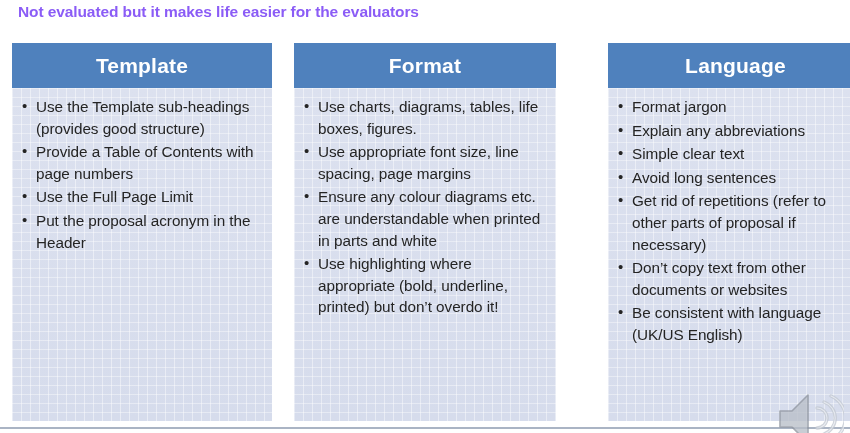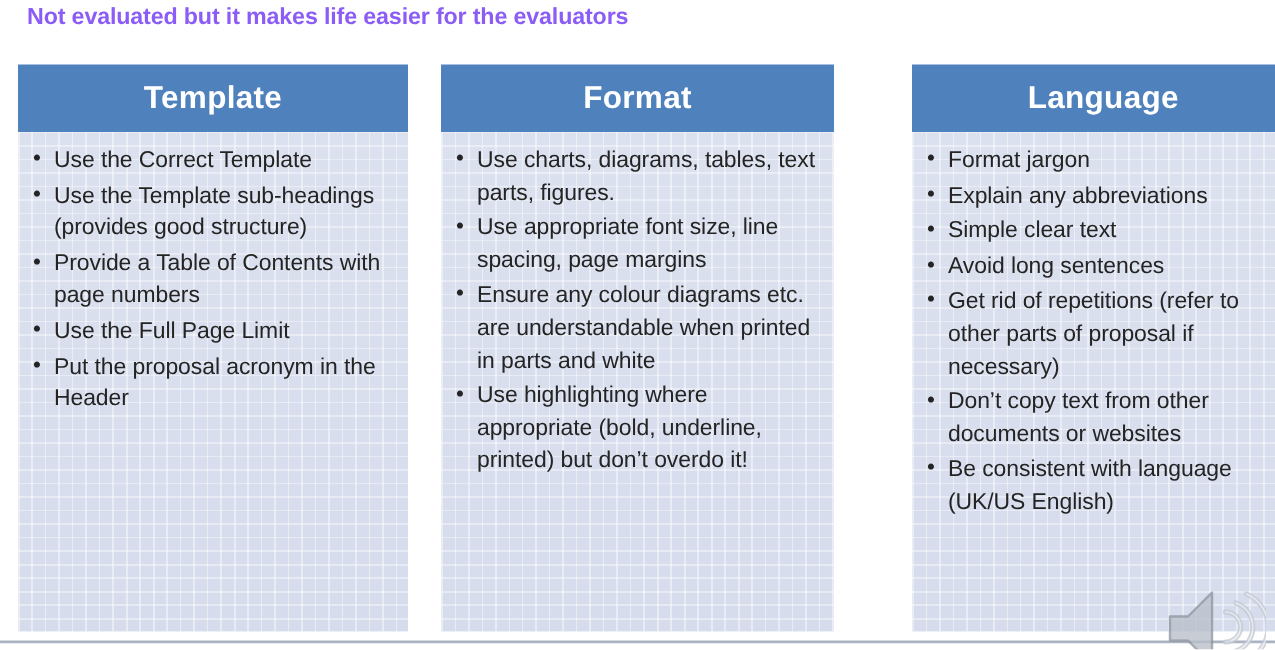--- a/index.html
+++ b/index.html
@@ -134,34 +134,33 @@
 <body>
 
 <div class="slide-title">Not evaluated but it makes life easier for the evaluators</div>
 
 <div class="columns">
 
   <div class="column col-1">
     <div class="col-header">Template</div>
     <div class="col-body">
       <ul class="bullets">
-        <li>Use the Correct Template</li>
         <li>Use the Template sub-headings (provides good structure)</li>
         <li>Provide a Table of Contents with page numbers</li>
         <li>Use the Full Page Limit</li>
         <li>Put the proposal acronym in the Header</li>
       </ul>
     </div>
   </div>
 
   <div class="column col-2">
     <div class="col-header">Format</div>
     <div class="col-body">
       <ul class="bullets">
-        <li>Use charts, diagrams, tables, text parts, figures.</li>
+        <li>Use charts, diagrams, tables, life boxes, figures.</li>
         <li>Use appropriate font size, line spacing, page margins</li>
         <li>Ensure any colour diagrams etc. are understandable when printed in parts and white</li>
         <li>Use highlighting where appropriate (bold, underline, printed) but don’t overdo it!</li>
       </ul>
     </div>
   </div>
 
   <div class="column col-3">
     <div class="col-header">Language</div>
     <div class="col-body">

